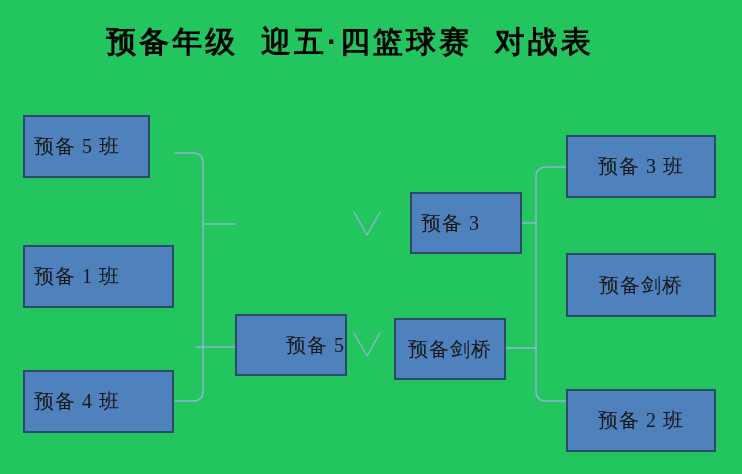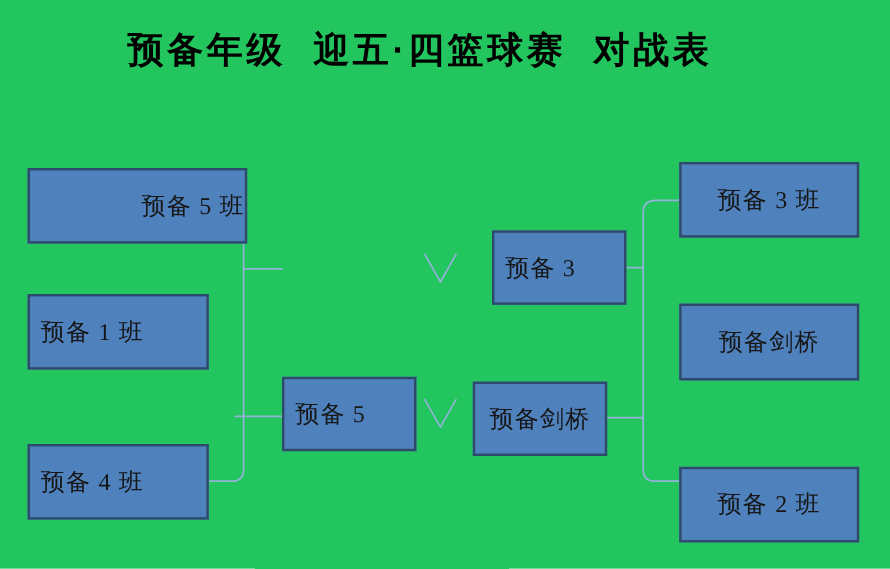--- a/index.html
+++ b/index.html
@@ -73,31 +73,31 @@
     <path d="M 196 347 L 235 347"></path>
 
     <path d="M 566 167 L 547 167 Q 536 167 536 177 L 536 391 Q 536 401 546 401 L 566 401"></path>
     <path d="M 506 223 L 536 223"></path>
     <path d="M 506 348 L 536 348"></path>
 
     <path d="M 354 212 L 367 235 L 380 212"></path>
     <path d="M 354 333 L 367 356 L 380 333"></path>
   </svg>
 
-  <div class="box align-left" style="left:23px; top:140px; width:183px; height:63px;justify-content:flex-end;">
+  <div class="box align-left" style="left:23px; top:115px; width:127px; height:63px;">
     <span>预备 5 班</span>
   </div>
   <div class="box align-left" style="left:23px; top:245px; width:151px; height:63px;">
     <span>预备 1 班</span>
   </div>
   <div class="box align-left" style="left:23px; top:370px; width:151px; height:63px;">
     <span>预备 4 班</span>
   </div>
 
-  <div class="box align-left" style="left:235px; top:314px; width:112px; height:62px;">
+  <div class="box align-left" style="left:235px; top:314px; width:112px; height:62px;justify-content:flex-end;">
     <span>预备 5</span>
   </div>
 
   <div class="box align-left" style="left:394px; top:192px; width:112px; height:62px;margin-left:16px;">
     <span>预备 3</span>
   </div>
   <div class="box align-center" style="left:394px; top:318px; width:112px; height:62px;">
     <span>预备剑桥</span>
   </div>
 

